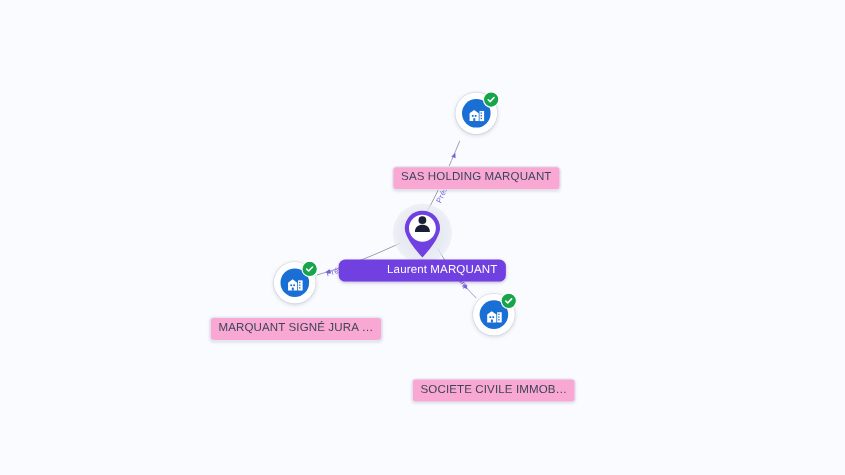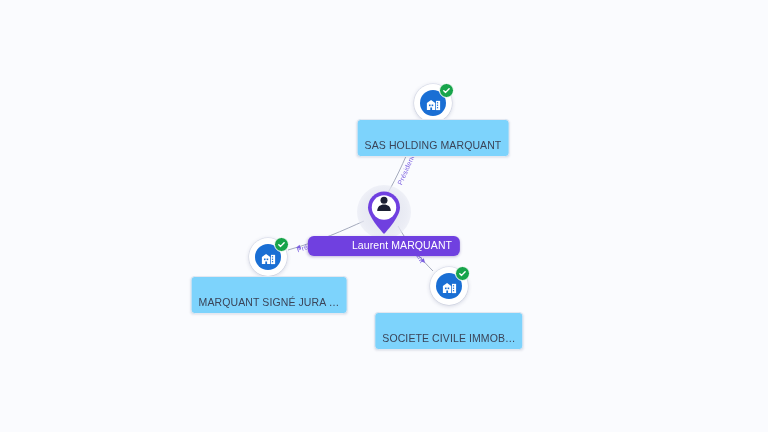--- a/index.html
+++ b/index.html
@@ -57,26 +57,27 @@
 
   
   .lbl{
     position:absolute;transform:translate(-50%,0);
     white-space:nowrap;
     font-size:10.5px;
     line-height:1;
     letter-spacing:.1px;
   }
   .lbl-co{
-    background:#7dd3fc;
+    background:#f9a8d4;
     color:#3b4458;
     border:1px solid #e3e7f0;
     border-radius:4px;
-    padding:20px 7px 5px;
+    padding:4px 7px 5px;
     box-shadow:0 1px 2px rgba(40,50,90,.10);
+    margin-top:32px;
   }
   .lbl-person{
     background:#7040e0;
     color:#ffffff;
     border-radius:6px;
     padding:4px 8px 5px;
     box-shadow:0 1px 3px rgba(60,30,140,.30);
     font-size:10.5px;
   }
 
@@ -152,21 +153,21 @@
               <rect x="12.6" y="12.8" width="1.3" height="1.3" fill="#1a6fd4"></rect>
             </svg>
           </div>
           <div class="badge">
             <svg viewBox="0 0 12 12" width="9" height="9" xmlns="http://www.w3.org/2000/svg">
               <path d="M2.4 6.2 L4.8 8.5 L9.5 3.6" fill="none" stroke="#ffffff" stroke-width="1.9" stroke-linecap="round" stroke-linejoin="round"></path>
             </svg>
           </div>
         </div>
       </div>
-      <div class="lbl lbl-co" style="left: 269px; top: 276px;">MARQUANT SIGNÉ JURA …</div>
+      <div class="lbl lbl-co" style="left: 269px; top: 256px;">MARQUANT SIGNÉ JURA …</div>
       <div class="node" style="left: 449px; top: 286px;">
         <div class="co-circle">
           <div class="co-disc">
             <svg viewBox="0 0 18 18" width="17" height="17" xmlns="http://www.w3.org/2000/svg">
               <path d="M2 16 L2 8.4 L6.4 5.2 L10.8 8.4 L10.8 16 Z" fill="#ffffff"></path>
               <rect x="11.6" y="6.2" width="4.4" height="9.8" fill="#ffffff"></rect>
               <rect x="4.2" y="10.1" width="1.7" height="1.7" fill="#1a6fd4"></rect>
               <rect x="7.0" y="10.1" width="1.7" height="1.7" fill="#1a6fd4"></rect>
               <rect x="5.6" y="13.2" width="1.9" height="2.8" fill="#1a6fd4"></rect>
               <rect x="12.6" y="7.6" width="1.3" height="1.3" fill="#1a6fd4"></rect>

